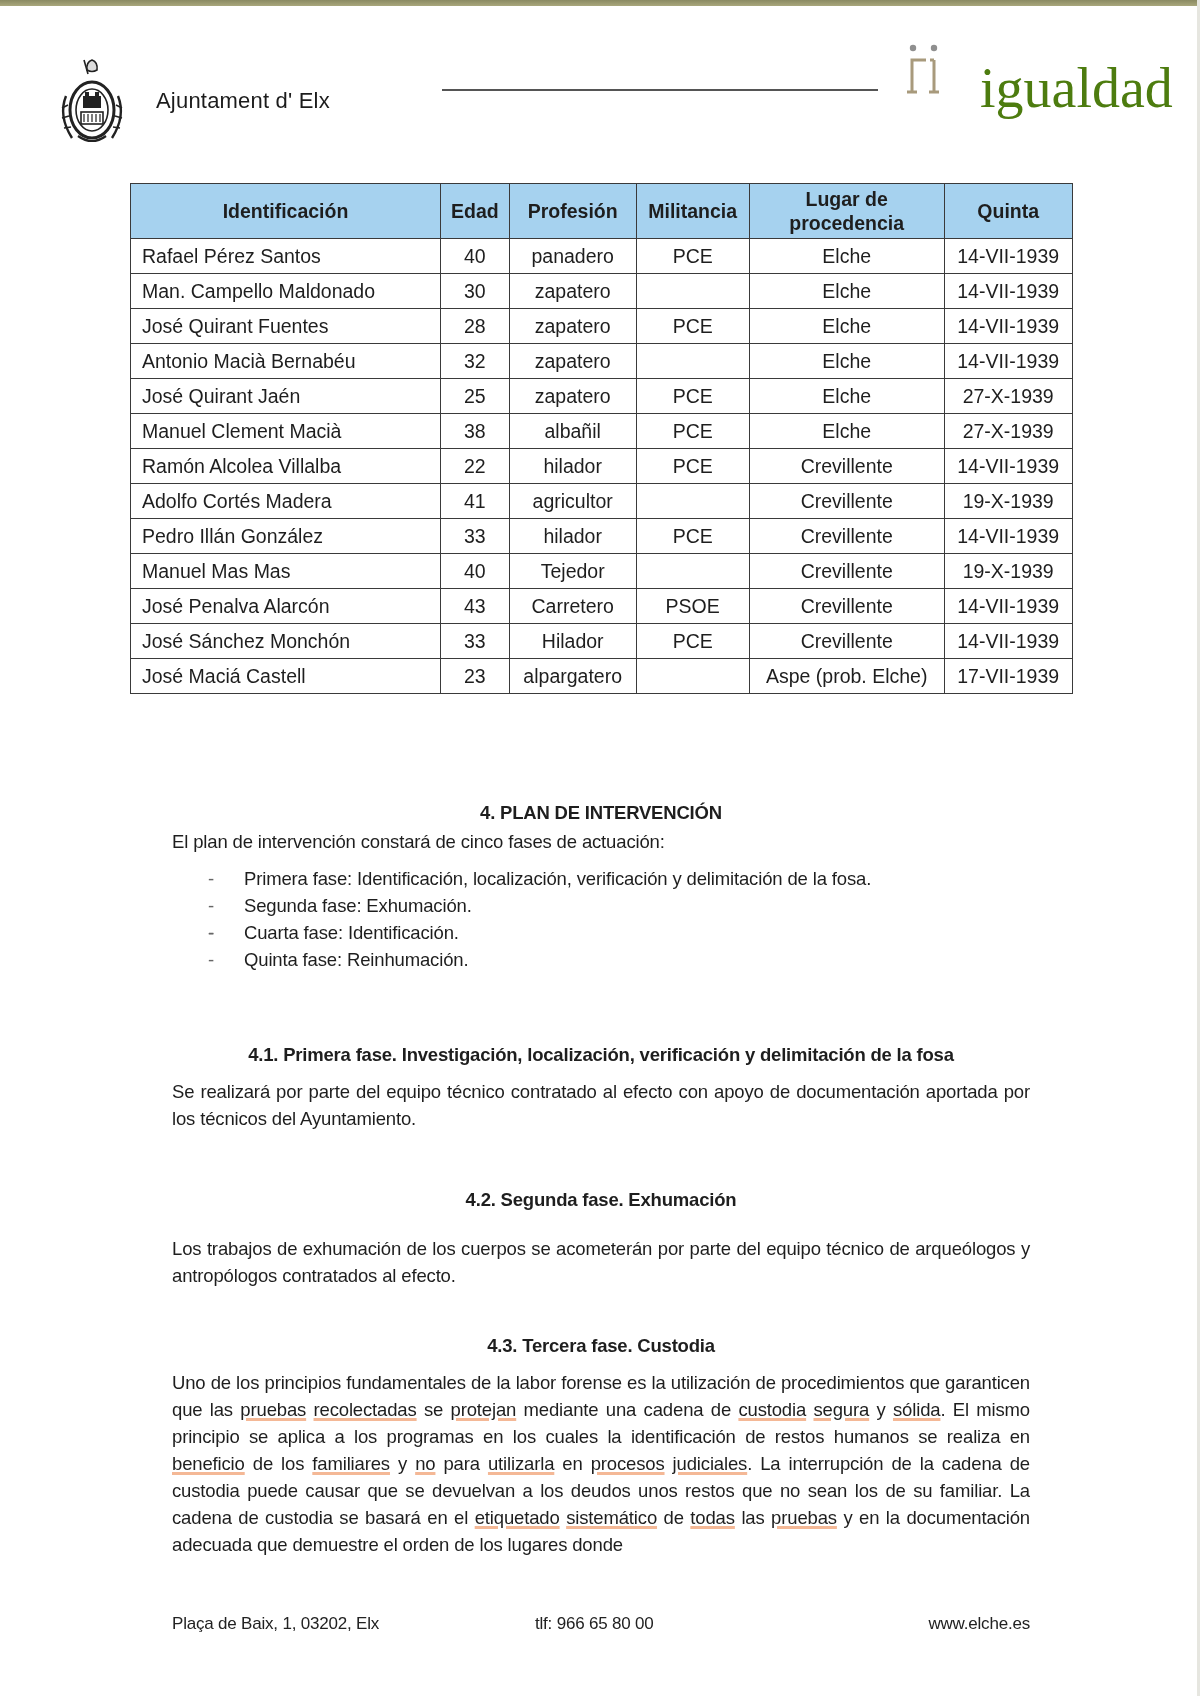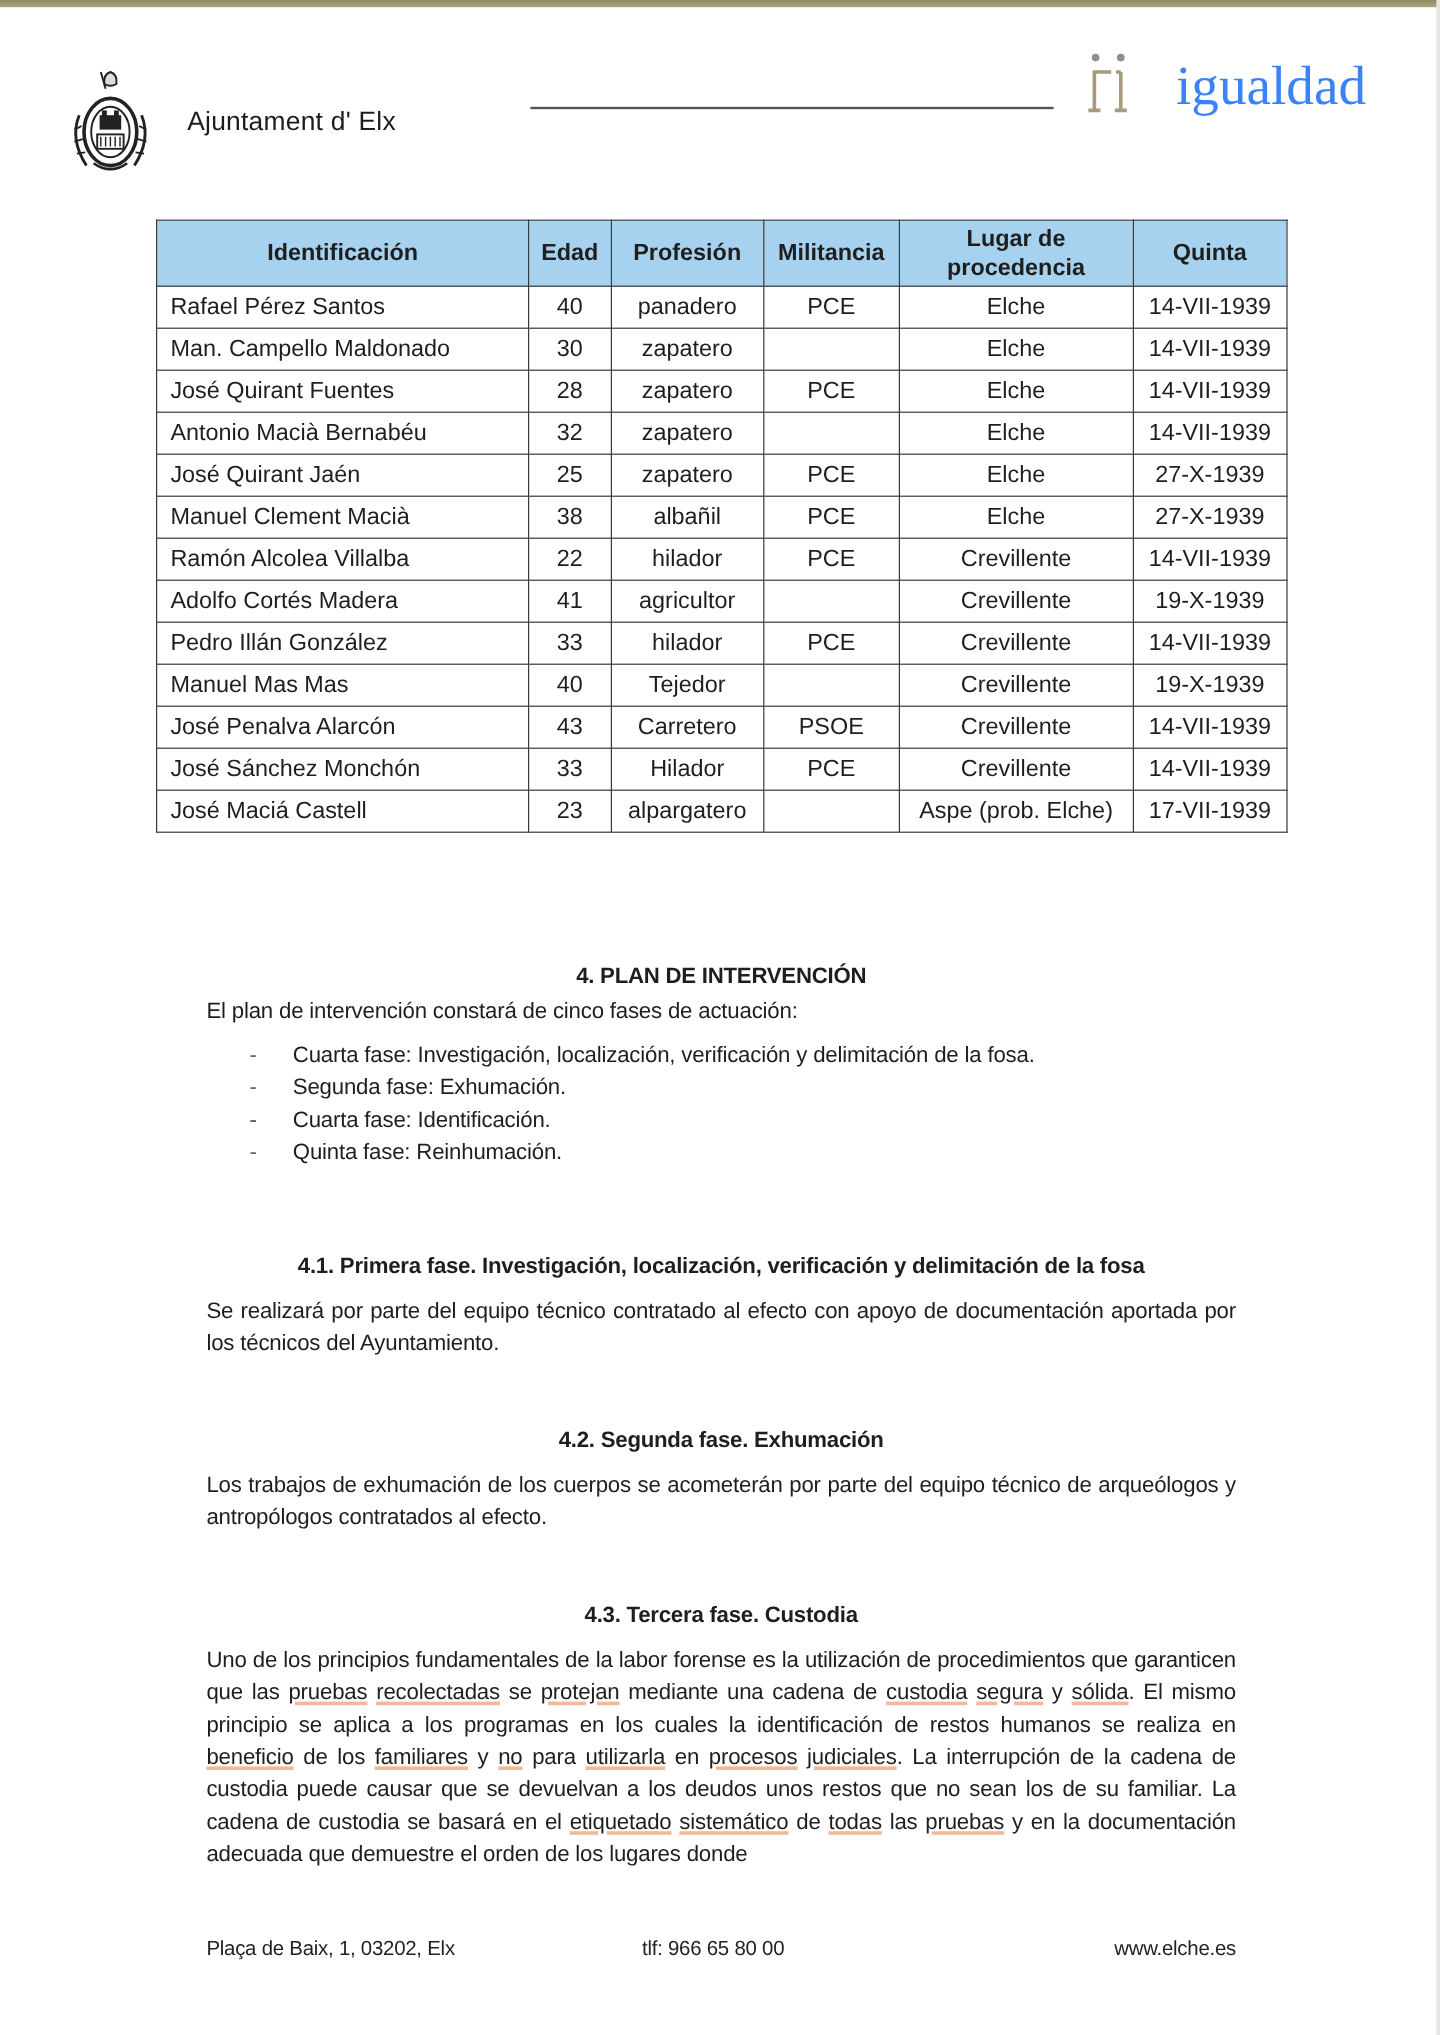--- a/index.html
+++ b/index.html
@@ -10,22 +10,22 @@
   .top-bar { position: absolute; left: 0; top: 0; width: 1200px; height: 6px;
     background: linear-gradient(#8a8a62, #a9a77c); }
   .right-edge { position: absolute; right: 0; top: 0; width: 3px; height: 1696px; background: #e6e6e0; }
 
   
   .logo { position: absolute; left: 56px; top: 56px; width: 72px; height: 96px; }
   .org-name { position: absolute; left: 156px; top: 88px; font-size: 22px; color: #1c1c1c; letter-spacing: 0.2px; }
   .header-line { position: absolute; left: 442px; top: 89px; width: 436px; height: 2px; background: #555; }
   .brand { position: absolute; left: 904px; top: 38px; width: 240px; height: 70px; }
   .brand-mark { position: absolute; left: 0; top: 0; width: 60px; height: 60px; }
-  .brand-text { position: absolute; left: 76px; top: 7px; font-family: "Liberation Serif", "DejaVu Serif", serif;
-    font-size: 46px; color: #3b82f6; }
+  .brand-text { position: absolute; left: 76px; top: 18px; font-family: "Liberation Serif", "DejaVu Serif", serif;
+    font-size: 56px; color: #4d7c0f; }
 
   
   .tbl { position: absolute; left: 130px; top: 183px; border-collapse: collapse; table-layout: fixed; }
   .tbl th, .tbl td { border: 1.4px solid #3a3a3a; padding: 0 10px; font-size: 19.5px; color: #1e1e1e; white-space: nowrap; }
   .tbl th { background: #a6d2ef; font-weight: bold; height: 54px; line-height: 24px; text-align: center; }
   .tbl td { height: 34px; text-align: center; }
   .tbl td.name { text-align: left; padding-left: 11px; }
 
   
   .section { position: absolute; left: 172px; width: 858px; }
@@ -205,36 +205,36 @@
         <td>Aspe (prob. Elche)</td>
         <td>17-VII-1939</td>
       </tr>
     </tbody>
 </table>
 
 <div class="section" style="top:802px;">
   <div class="h-main">4. PLAN DE INTERVENCIÓN</div>
   <div class="p" style="margin-top:4px;">El plan de intervención constará de cinco fases de actuación:</div>
   <ul class="phases" style="margin-top:10px;">
-    <li><span class="dash">-</span><span>Cuarta fase: Investigación, localización, verificación y delimitación de la fosa.</span></li>
+    <li><span class="dash">-</span><span>Primera fase: Identificación, localización, verificación y delimitación de la fosa.</span></li>
     <li><span class="dash">-</span><span>Segunda fase: Exhumación.</span></li>
     <li><span class="dash">-</span></li>
     <li><span class="dash">-</span><span>Cuarta fase: Identificación.</span></li>
     <li><span class="dash">-</span><span>Quinta fase: Reinhumación.</span></li>
   </ul>
 </div>
 
 <div class="section" style="top:1044px;">
   <div class="h-main">4.1. Primera fase. Investigación, localización, verificación y delimitación de la fosa</div>
   <div class="p" style="margin-top:12px;">Se realizará por parte del equipo técnico contratado al efecto con apoyo de documentación aportada por los técnicos del Ayuntamiento.</div>
 </div>
 
 <div class="section" style="top:1189px;">
   <div class="h-main">4.2. Segunda fase. Exhumación</div>
-  <div class="p" style="margin-top:12px;">Los trabajos de exhumación de los cuerpos se acometerán por parte del equipo técnico de arqueólogos y antropólogos contratados al efecto.</div>
+  <div class="p" style="margin-top:24px;">Los trabajos de exhumación de los cuerpos se acometerán por parte del equipo técnico de arqueólogos y antropólogos contratados al efecto.</div>
 </div>
 
 <div class="section" style="top:1335px;">
   <div class="h-main">4.3. Tercera fase. Custodia</div>
   <div class="p" id="s43body" style="margin-top:12px;"><span>Uno de los principios fundamentales de la labor forense es la utilización de procedimientos que garanticen que las </span><span class="hl">pruebas</span><span> </span><span class="hl">recolectadas</span><span> se </span><span class="hl">protejan</span><span> mediante una cadena de </span><span class="hl">custodia</span><span> </span><span class="hl">segura</span><span> y </span><span class="hl">sólida</span><span>. El mismo principio se aplica a los programas en los cuales la identificación de restos humanos se realiza en </span><span class="hl">beneficio</span><span> de los </span><span class="hl">familiares</span><span> y </span><span class="hl">no</span><span> para </span><span class="hl">utilizarla</span><span> en </span><span class="hl">procesos</span><span> </span><span class="hl">judiciales</span><span>. La interrupción de la cadena de custodia puede causar que se devuelvan a los deudos unos restos que no sean los de su familiar. La cadena de custodia se basará en el </span><span class="hl">etiquetado</span><span> </span><span class="hl">sistemático</span><span> de </span><span class="hl">todas</span><span> las </span><span class="hl">pruebas</span><span> y en la documentación adecuada que demuestre el orden de los lugares donde</span></div>
 </div>
 
 <div class="footer" style="left:172px;">Plaça de Baix, 1, 03202, Elx</div>
 <div class="footer" style="left:535px;">tlf: 966 65 80 00</div>
 <div class="footer" style="right:170px;">www.elche.es</div>

